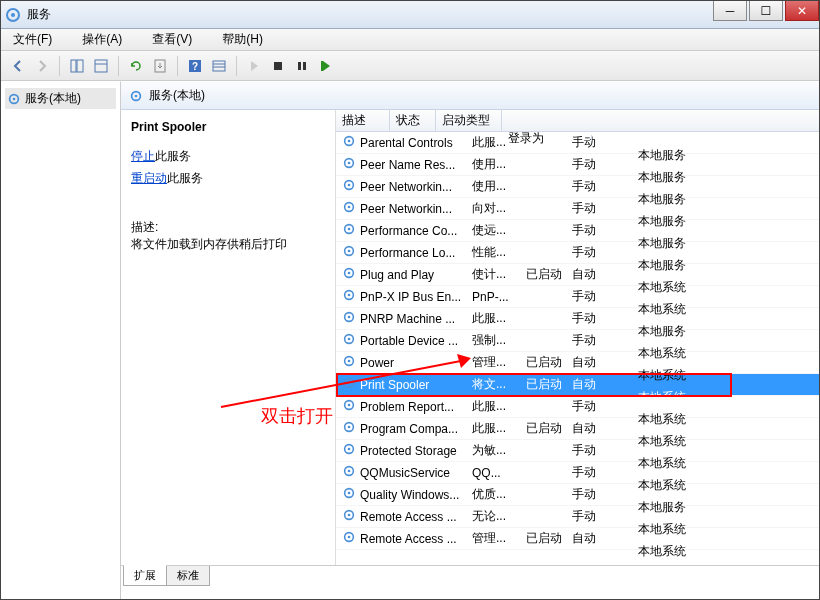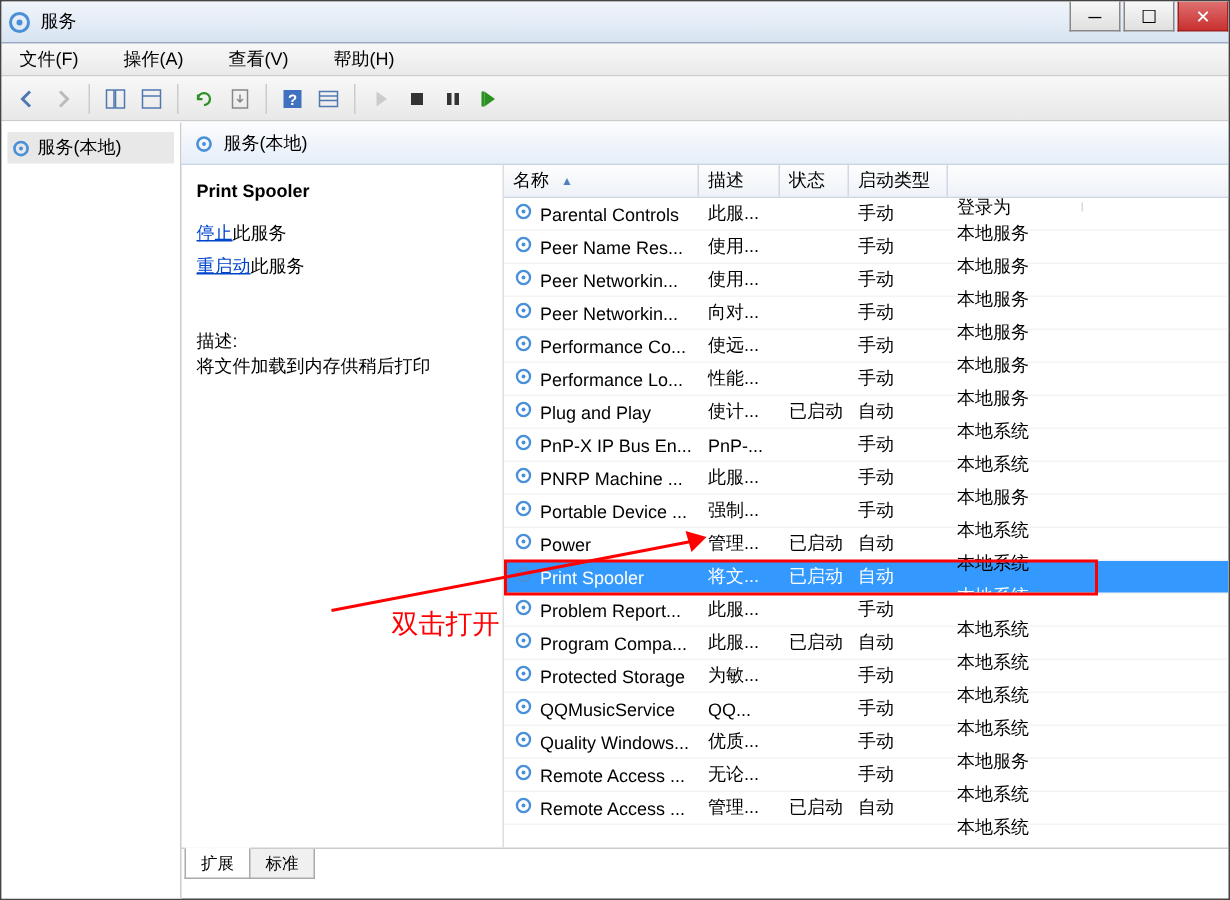--- a/index.html
+++ b/index.html
@@ -24,21 +24,21 @@
 .tree { width: 120px; border-right: 1px solid #ccc; border-top: 1px solid #fff; padding: 6px 4px; background: #fff; }
 .tree-item { display: flex; align-items: center; gap: 4px; padding: 2px 2px; }
 .tree-item.sel { background: #e8e8e8; }
 
 .main { flex: 1; display: flex; flex-direction: column; border-top: 1px solid #fff; position: relative; }
 .main-header { height: 28px; background: linear-gradient(#fbfcfe,#e6eef8); border-bottom: 1px solid #c8d4e4; display: flex; align-items: center; padding: 0 8px; gap: 6px; }
 .main-split { flex: 1; display: flex; overflow: hidden; }
 .detail { width: 215px; border-right: 1px solid #ddd; padding: 10px 10px; }
 .detail h3 { font-size: 12px; font-weight: bold; margin-bottom: 12px; }
 .detail a { color: #0044cc; text-decoration: underline; display: inline; }
-.detail .links { margin-bottom: 4px; line-height: 1.8; font-family: Liberation Mono, monospace; }
+.detail .links { margin-bottom: 4px; line-height: 1.8; }
 .detail .desc-label { margin-top: 30px; }
 
 .listwrap { flex: 1; overflow: auto; position: relative; }
 .listhead { display: flex; background: linear-gradient(#fdfdfd,#eef2f8); border-bottom: 1px solid #d0d8e6; position: sticky; top: 0; height: 22px; }
 .listhead .col { border-right: 1px solid #d0d8e6; padding: 3px 6px; display: flex; align-items: center; gap: 4px; }
 .listhead .sortarrow { color: #5080c0; font-size: 8px; margin-left: 4px; }
 .row { display: flex; height: 22px; align-items: center; border-bottom: 1px solid #f4f4f4; }
 .row .cell { padding: 0 6px; overflow: hidden; white-space: nowrap; text-overflow: ellipsis; display: flex; align-items: center; gap: 4px; }
 .row.sel { background: #3399ff; color: #fff; }
 .highlight-box { position: absolute; border: 2px solid #ff0000; pointer-events: none; }
@@ -186,24 +186,20 @@
           <div class="links">
             <div><a href="#">停止</a><span>此服务</span></div>
             <div><a href="#">重启动</a><span>此服务</span></div>
           </div>
           <div class="desc-label">描述:</div>
           <div>将文件加载到内存供稍后打印</div>
         </div>
 
         <div class="listwrap">
           <div class="listhead">
-            <div class="col col-name">
-                <span>名称</span>
-                <span class="sortarrow">▲</span>
-              </div>
             <div class="col col-desc">描述</div>
             <div class="col col-state">状态</div>
             <div class="col col-start">启动类型</div>
             <div class="col col-logon">登录为</div>
           </div>
           <div id="rows">
               <div class="row">
                 <div class="cell col-name">
                   <span><svg class="svc-icon" viewBox="0 0 16 16">
                       <circle cx="8" cy="8" r="5" fill="none" stroke="#4a90d9" stroke-width="1.8"></circle>

